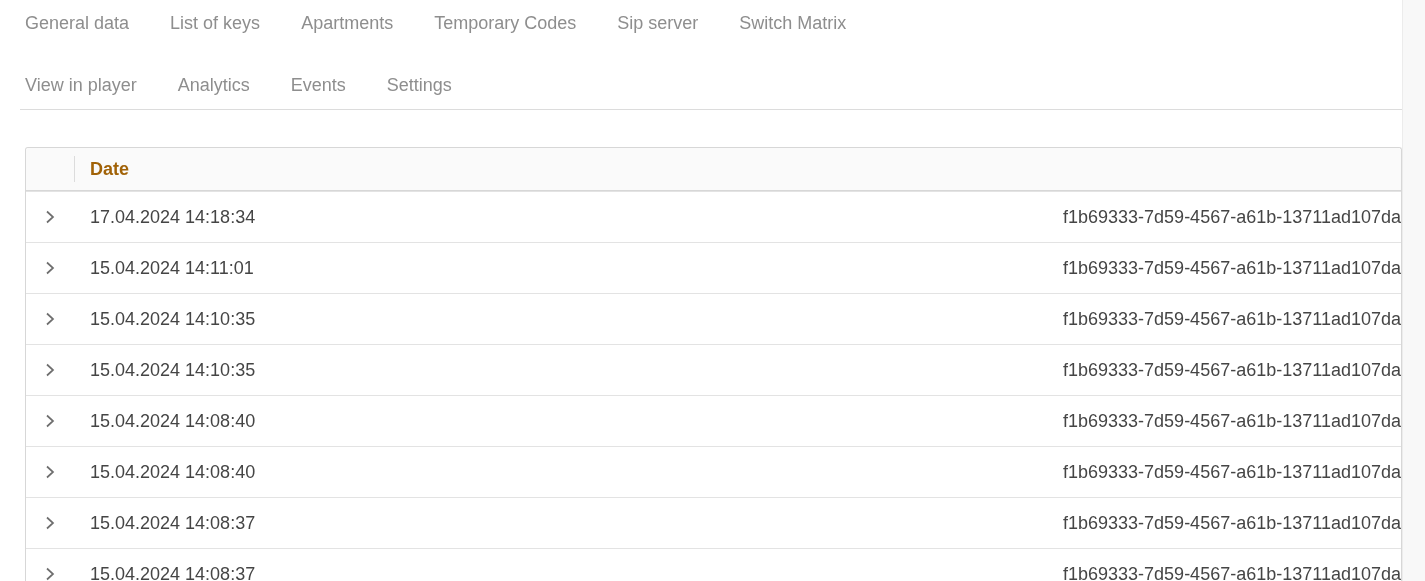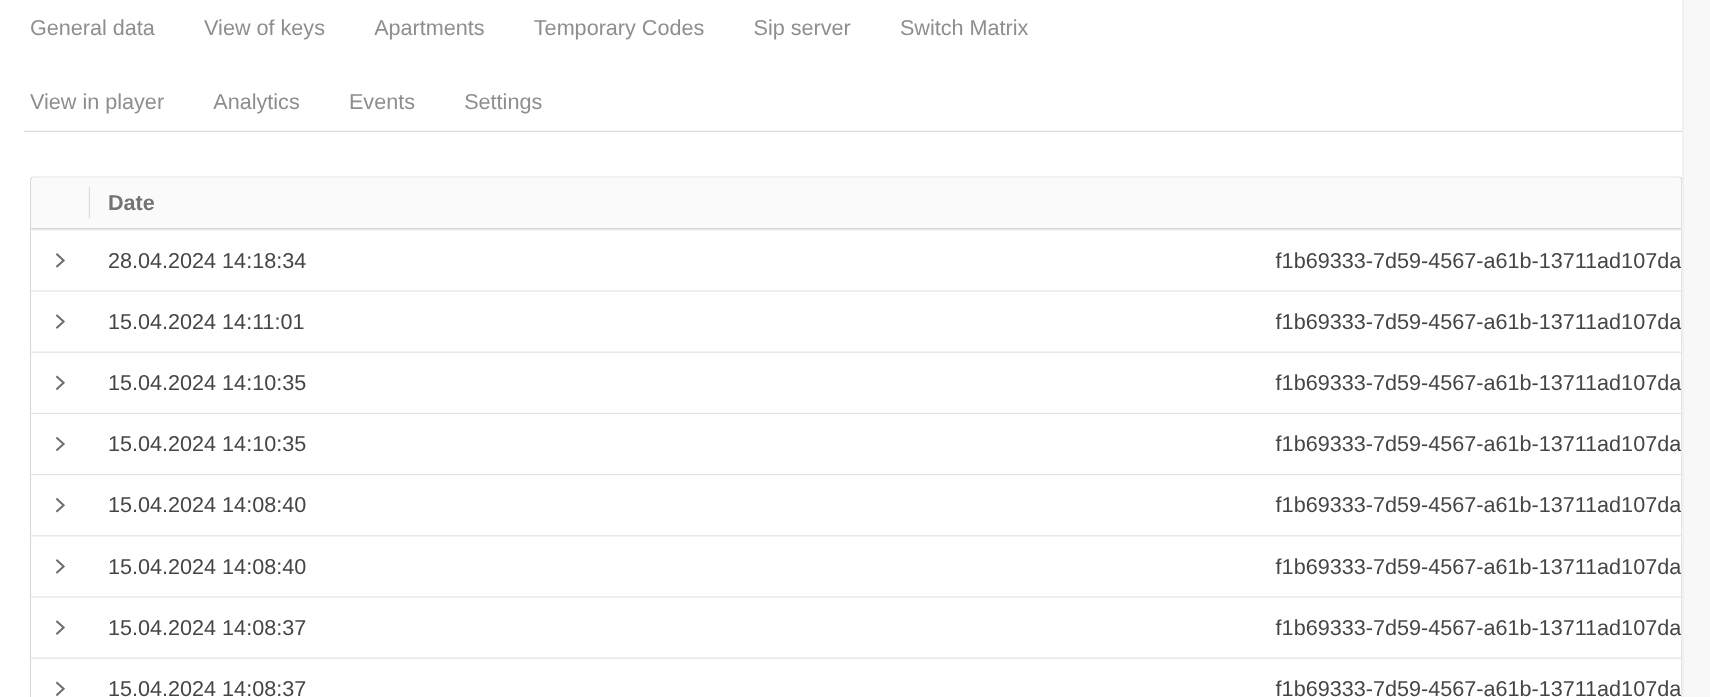--- a/index.html
+++ b/index.html
@@ -23,21 +23,21 @@
                          cursor:pointer; white-space:nowrap; }
   .tabs-divider { margin:13px 23px 0 20px; border-bottom:1px solid #dcdcdc; }
 
   
   .grid { margin:37px 23px 0 25px; width:1377px;
           border:1px solid #d7d7d7; border-bottom:none;
           border-radius:3px 3px 0 0; background:#ffffff; }
   .grid-header { display:flex; height:43px; background:#fafafa;
                  border-bottom:1px solid #d7d7d7; border-radius:3px 3px 0 0;
                  align-items:center; }
-  .hcell { font-weight:bold; font-size:18px; color:#737373; position:relative;
+  .hcell { font-weight:bold; font-size:18px; color:#a16207; position:relative;
            display:flex; align-items:center; height:100%; }
   .hcell.expand-col { width:48px; }
   .hcell.date-col { width:662px; padding-left:16px; }
   .hcell.id-col { flex:1; padding-left:21px; }
   .hcell.sep::before { content:""; position:absolute; left:0; top:8px; bottom:8px;
                        width:1px; background:#dcdcdc; }
 
   .grid-row { display:flex; height:51px; align-items:center;
               border-top:1px solid #e3e3e3; background:#ffffff; cursor:pointer; }
   .grid-row:first-of-type { border-top:none; }
@@ -51,21 +51,21 @@
 </style>
 </head>
 <body>
 
 <div class="screen">
 
   <div class="gutter"></div>
 
   <nav class="tabs-row tabs-primary">
     <div class="tab">General data</div>
-    <div class="tab">View of keys</div>
+    <div class="tab">List of keys</div>
     <div class="tab">Apartments</div>
     <div class="tab">Temporary Codes</div>
     <div class="tab">Sip server</div>
     <div class="tab">Switch Matrix</div>
   </nav>
 
   <nav class="tabs-row tabs-secondary">
     <div class="tab">View in player</div>
     <div class="tab">Analytics</div>
     <div class="tab">Events</div>
@@ -82,21 +82,21 @@
     </div>
 
     <div class="grid-row">
       <div class="cell expand-col">
         <button class="chev-btn">
           <svg width="16" height="16" viewBox="0 0 16 16">
               <path d="M5 2.5 L11 8 L5 13.5" stroke="#6e6e6e" stroke-width="1.7" fill="none"></path>
             </svg>
         </button>
       </div>
-      <div class="cell date-col">28.04.2024 14:18:34</div>
+      <div class="cell date-col">17.04.2024 14:18:34</div>
       <div class="cell id-col">f1b69333-7d59-4567-a61b-13711ad107da</div>
     </div>
 
     <div class="grid-row">
       <div class="cell expand-col">
         <button class="chev-btn">
           <svg width="16" height="16" viewBox="0 0 16 16">
               <path d="M5 2.5 L11 8 L5 13.5" stroke="#6e6e6e" stroke-width="1.7" fill="none"></path>
             </svg>
         </button>

